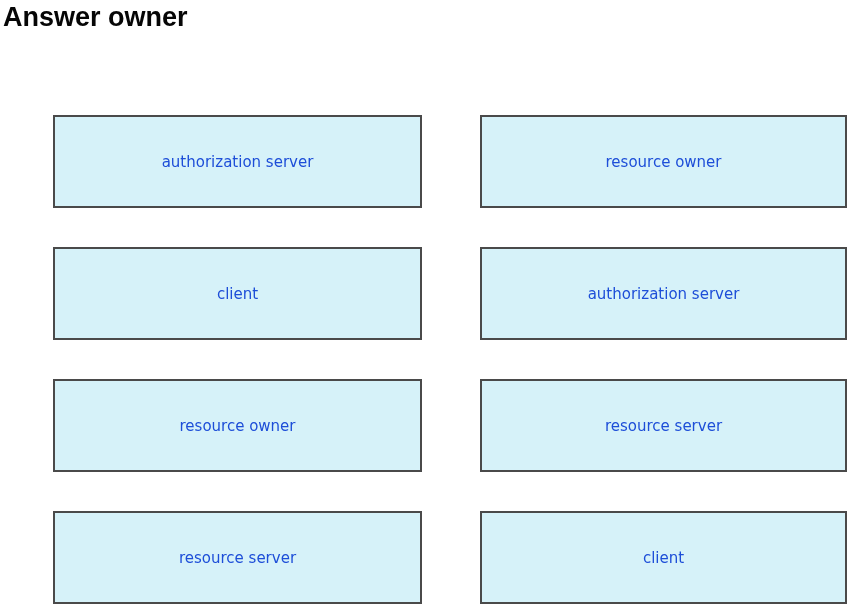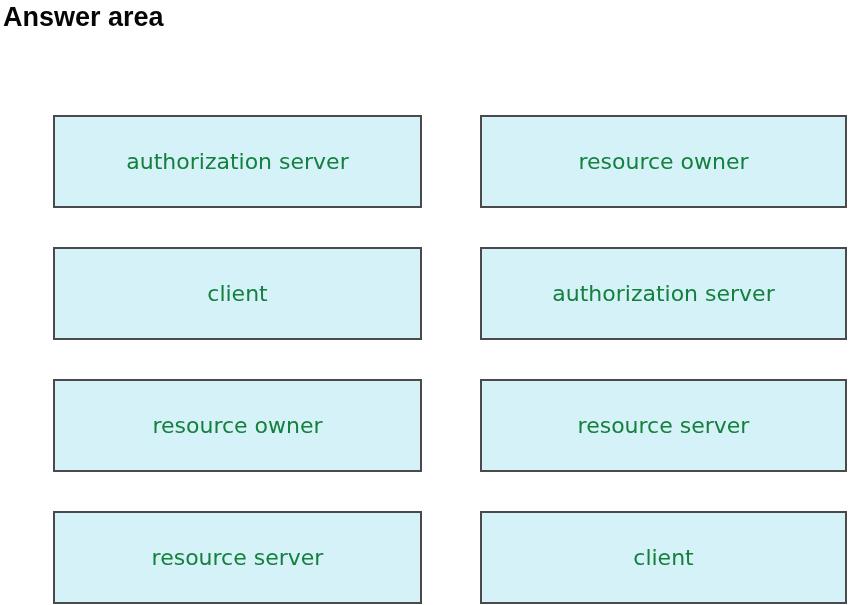--- a/index.html
+++ b/index.html
@@ -40,30 +40,30 @@
     height: 93px;
     background: #d6f2f9;
     border: 2px solid #4a4a4a;
     display: flex;
     align-items: center;
     justify-content: center;
     cursor: default;
   }
   .box-label {
     font-family: "DejaVu Sans", sans-serif;
-    font-size: 22px;
-    color: #15803d;
+    font-size: 15px;
+    color: #1d4ed8;
     white-space: nowrap;
     text-align: right;
   }
 </style>
 </head>
 <body>
 
-<h1 class="title">Answer area</h1>
+<h1 class="title">Answer owner</h1>
 
 <div class="grid">
 
   <div class="box">
     <span class="box-label">authorization server</span>
   </div>
 
   <div class="box">
     <span class="box-label">resource owner</span>
   </div>

